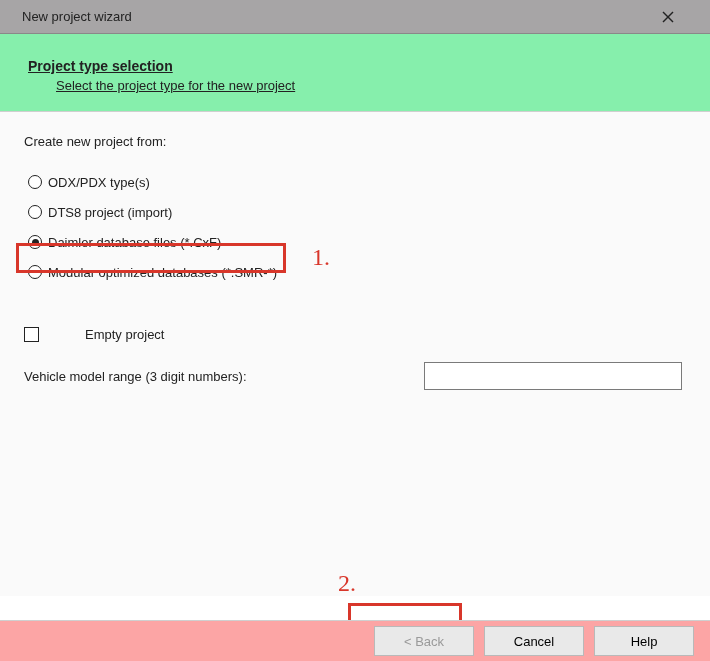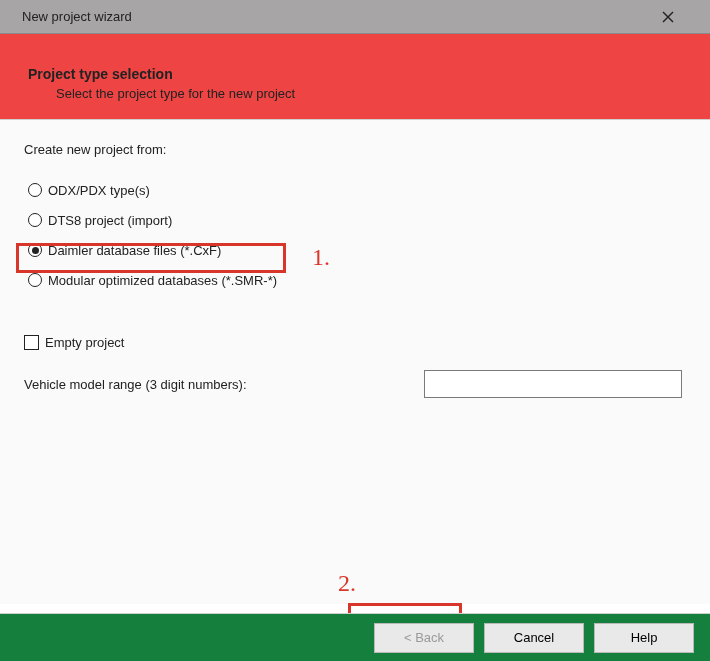--- a/index.html
+++ b/index.html
@@ -22,22 +22,23 @@
     border-bottom: 1px solid #8a8889;
   }
   .titlebar-close {
     width: 40px; height: 30px;
     display: flex; align-items: center; justify-content: center;
     cursor: pointer;
   }
   .titlebar-close svg { width: 12px; height: 12px; }
 
   .header-area {
-    padding: 32px 28px 18px 28px;
-    background: #ef4444;
+    padding: 24px 28px 18px 28px;
+    background: #86efac;
+    text-decoration: underline;
   }
   .header-area .heading { font-weight: bold; font-size: 14px; margin-bottom: 4px; }
   .header-area .sub { margin-left: 28px; font-size: 13px; }
 
   .divider { border: none; border-top: 1px solid #cfcfcf; }
 
   .content {
     padding: 22px 24px 0 24px;
     background: #fafafa;
     height: 484px;
@@ -70,21 +71,21 @@
   .annot {
     position: absolute;
     color: #d8362a;
     font-family: Georgia, 'Times New Roman', serif;
     font-size: 24px;
     pointer-events: none;
   }
 
   .spacer-v { height: 40px; }
 
-  .check-row { display: flex; align-items: center; margin-bottom: 20px; }
+  .check-row { display: flex; align-items: center; margin-bottom: 20px; gap: 40px; }
   .checkbox {
     width: 15px; height: 15px;
     border: 1.5px solid #222;
     margin-right: 6px;
     background: #fff;
   }
 
   .field-row { display: flex; align-items: center; gap: 13px; }
   .field-label { flex: 0 0 auto; }
   .text-input {
@@ -93,23 +94,23 @@
     background: #fff;
     margin-left: auto;
     margin-right: 4px;
     padding: 2px 6px;
     font-family: inherit; font-size: 13px;
   }
 
   .button-bar {
     position: absolute;
     bottom: 0; left: 0; right: 0;
-    height: 48px;
+    height: 41px;
     border-top: 1px solid #cfcfcf;
-    background: #15803d;
+    background: #fca5a5;
     display: flex;
     align-items: center;
     justify-content: flex-end;
     padding-right: 16px;
     gap: 10px;
   }
   .btn {
     width: 100px; height: 30px;
     background: #e9e9e9;
     border: 1px solid #b9b9b9;

